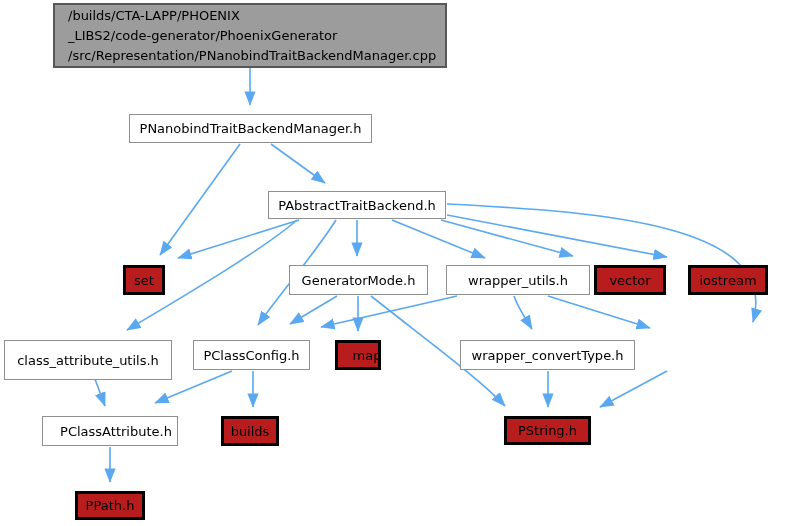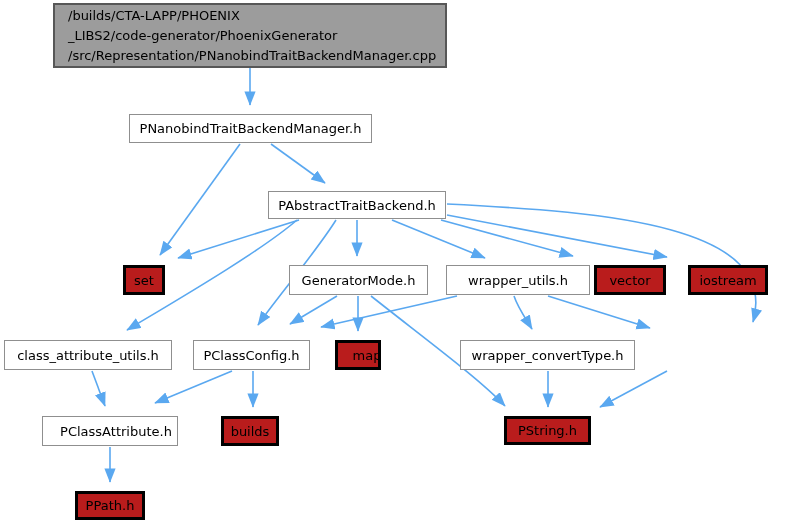--- a/index.html
+++ b/index.html
@@ -80,21 +80,21 @@
   <div class="node external" style="left:123px;top:265px;width:42px;height:30px;">set</div>
 
   <div class="node header" style="left:289px;top:265px;width:139px;height:30px;">GeneratorMode.h</div>
 
   <div class="node header" style="left:446px;top:265px;width:144px;height:30px;">wrapper_utils.h</div>
 
   <div class="node external" style="left:594px;top:265px;width:72px;height:30px;">vector</div>
 
   <div class="node external" style="left:688px;top:265px;width:80px;height:30px;">iostream</div>
 
-  <div class="node header" style="left:4px;top:340px;width:168px;height:30px;">class_attribute_utils.h</div>
+  <div class="node header" style="left:4px;top:340px;width:168px;height:40px;">class_attribute_utils.h</div>
 
   <div class="node header" style="left:193px;top:340px;width:117px;height:30px;">PClassConfig.h</div>
 
   <div class="node external" style="left:335px;top:340px;width:46px;height:30px;padding-left:18px;">map</div>
 
   <div class="node header" style="left:460px;top:340px;width:175px;height:30px;">wrapper_convertType.h</div>
 
 
   <div class="node header" style="left:42px;top:416px;width:136px;height:30px;padding-left:12px;">PClassAttribute.h</div>
 

